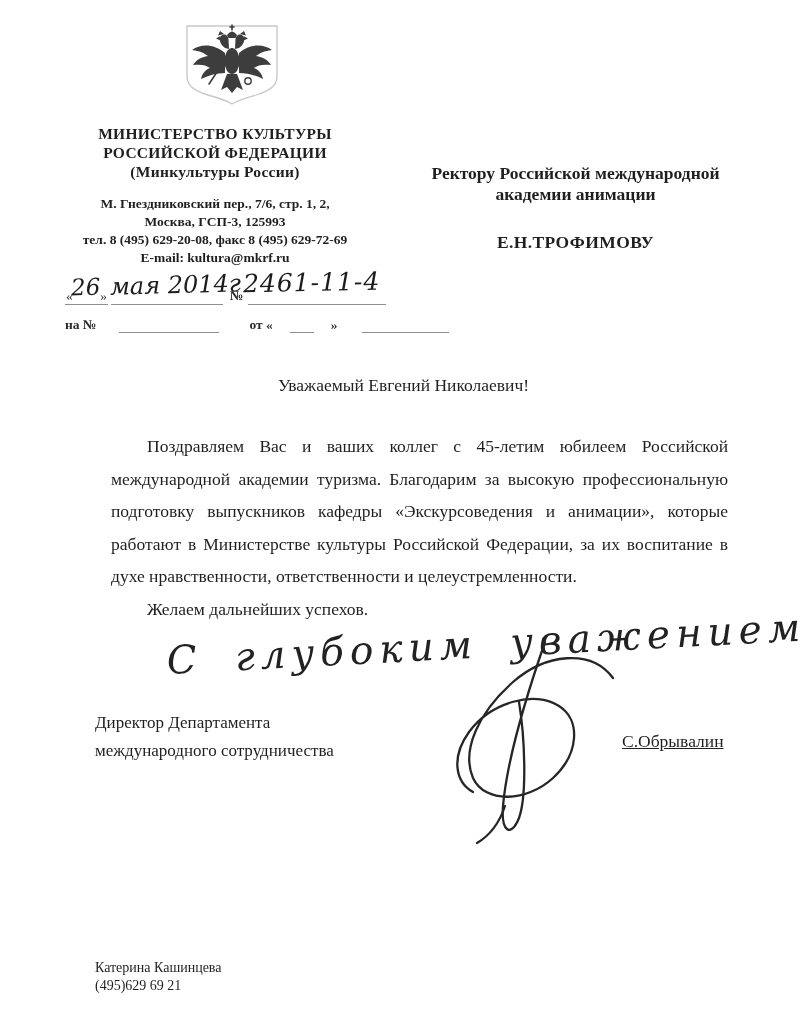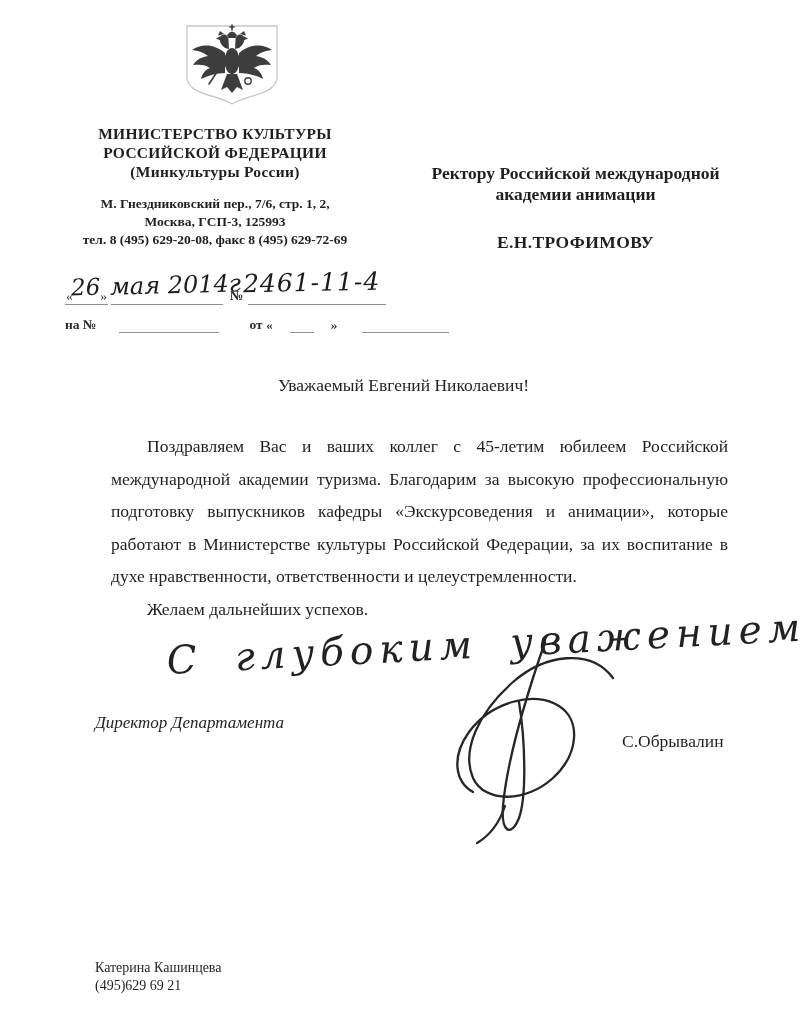--- a/index.html
+++ b/index.html
@@ -50,22 +50,22 @@
 
   
   .salutation { position:absolute; left:95px; top:375px; width:617px; text-align:center; font-size:17.5px; }
   .body-text { position:absolute; left:95px; top:430px; width:617px; font-size:17.5px; line-height:32.5px;margin-left:16px; }
   .body-text p { text-align:justify; text-indent:36px; }
   .body-text p.closing { text-align:left; }
 
   
   .sig-svg { position:absolute; left:395px; top:640px; width:245px; height:205px; }
   .sig-svg path { fill:none; stroke:#262626; stroke-width:2.3; stroke-linecap:round; }
-  .signer-title { position:absolute; left:95px; top:709px; font-size:17px; line-height:28px;font-style:italic; }
-  .signer-name { position:absolute; left:622px; top:731px; font-size:17.5px; }
+  .signer-title { position:absolute; left:95px; top:709px; font-size:17px; line-height:28px; }
+  .signer-name { position:absolute; left:622px; top:731px; font-size:17.5px;text-decoration:underline; }
 
   
   .footer { position:absolute; left:95px; top:959px; font-size:14px; line-height:17.5px; }
 </style>
 </head>
 <body>
 
 <div class="page">
 
   <svg class="emblem" viewBox="0 0 110 86" aria-hidden="true">
@@ -87,20 +87,21 @@
   </svg>
 
   <div class="letterhead">
     <div class="lh-org">МИНИСТЕРСТВО КУЛЬТУРЫ</div>
     <div class="lh-org">РОССИЙСКОЙ ФЕДЕРАЦИИ</div>
     <div class="lh-org">(Минкультуры России)</div>
     <div class="lh-gap"></div>
     <div class="lh-addr">М. Гнездниковский пер., 7/6, стр. 1, 2,</div>
     <div class="lh-addr">Москва, ГСП-3, 125993</div>
     <div class="lh-addr">тел. 8 (495) 629-20-08, факс 8 (495) 629-72-69</div>
+    <div class="lh-addr">E-mail: kultura@mkrf.ru</div>
   </div>
 
   <div class="recipient">
     <div class="rc-line">Ректору Российской международной</div>
     <div class="rc-line">академии анимации</div>
     <div class="rc-name">Е.Н.ТРОФИМОВУ</div>
   </div>
 
   <div class="ref-row ref-row1">
     <span class="u qwrap" style="width:43px">
@@ -135,20 +136,21 @@
   <div class="hand hand-close">С глубоким уважением,</div>
 
   <svg class="sig-svg" viewBox="0 0 245 205" aria-hidden="true">
     <path d="M218 38 C196 8 150 14 118 42 C84 72 66 110 78 138 C90 164 132 162 158 138 C184 114 186 80 164 66 C140 50 96 62 74 92 C56 117 60 142 78 152"></path>
     <path d="M150 2 C132 54 112 120 108 166 C106 192 116 198 124 178 C132 156 130 98 124 62"></path>
     <path d="M110 166 C104 184 94 196 82 203"></path>
   </svg>
 
   <div class="signer-title">
     <div>Директор Департамента</div>
+    <div>международного сотрудничества</div>
   </div>
   <div class="signer-name">С.Обрывалин</div>
 
   <div class="footer">
     <div>Катерина Кашинцева</div>
     <div>(495)629 69 21</div>
   </div>
 
 </div>
 

